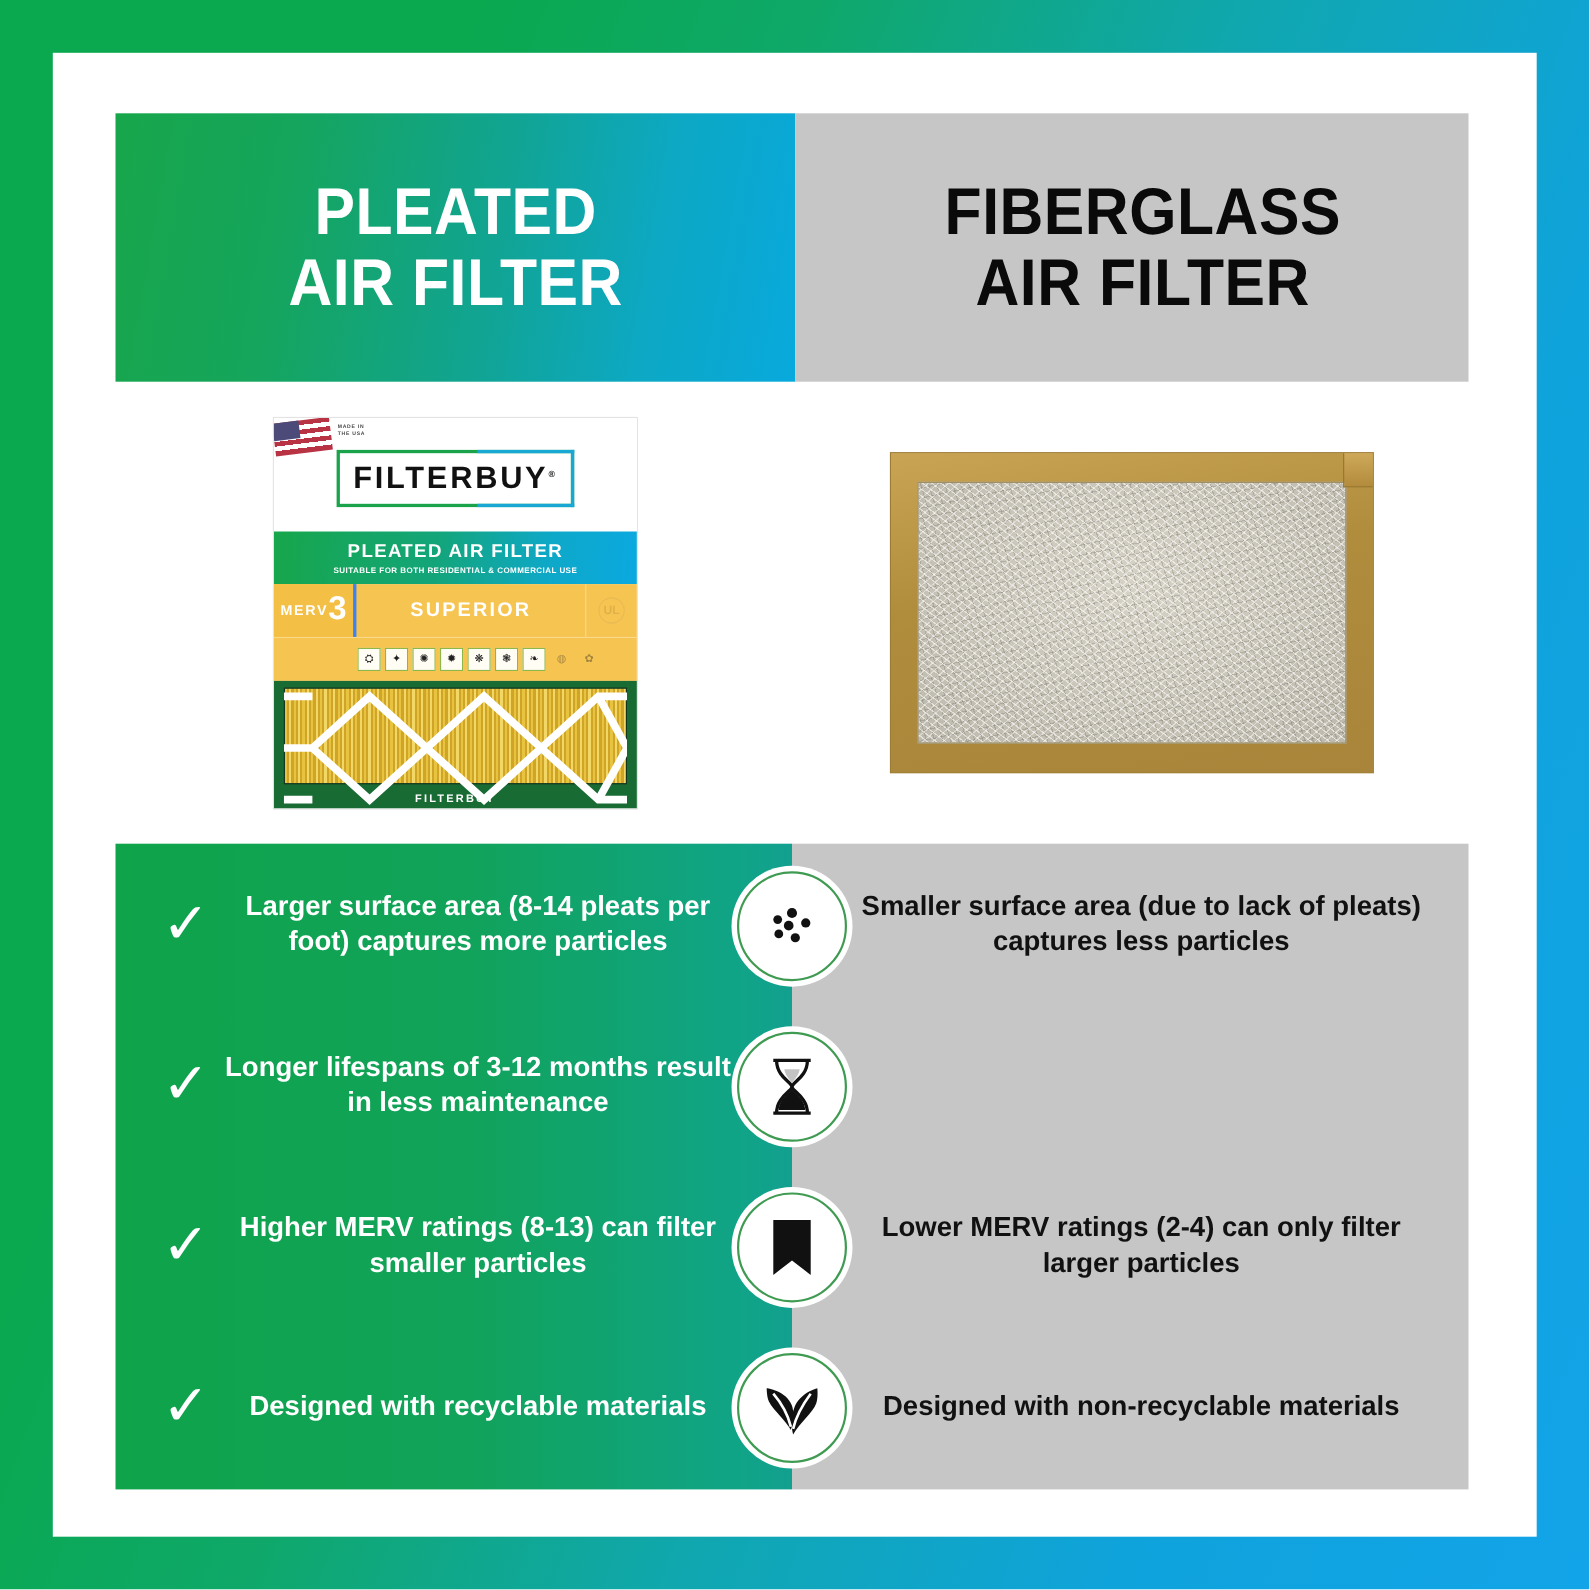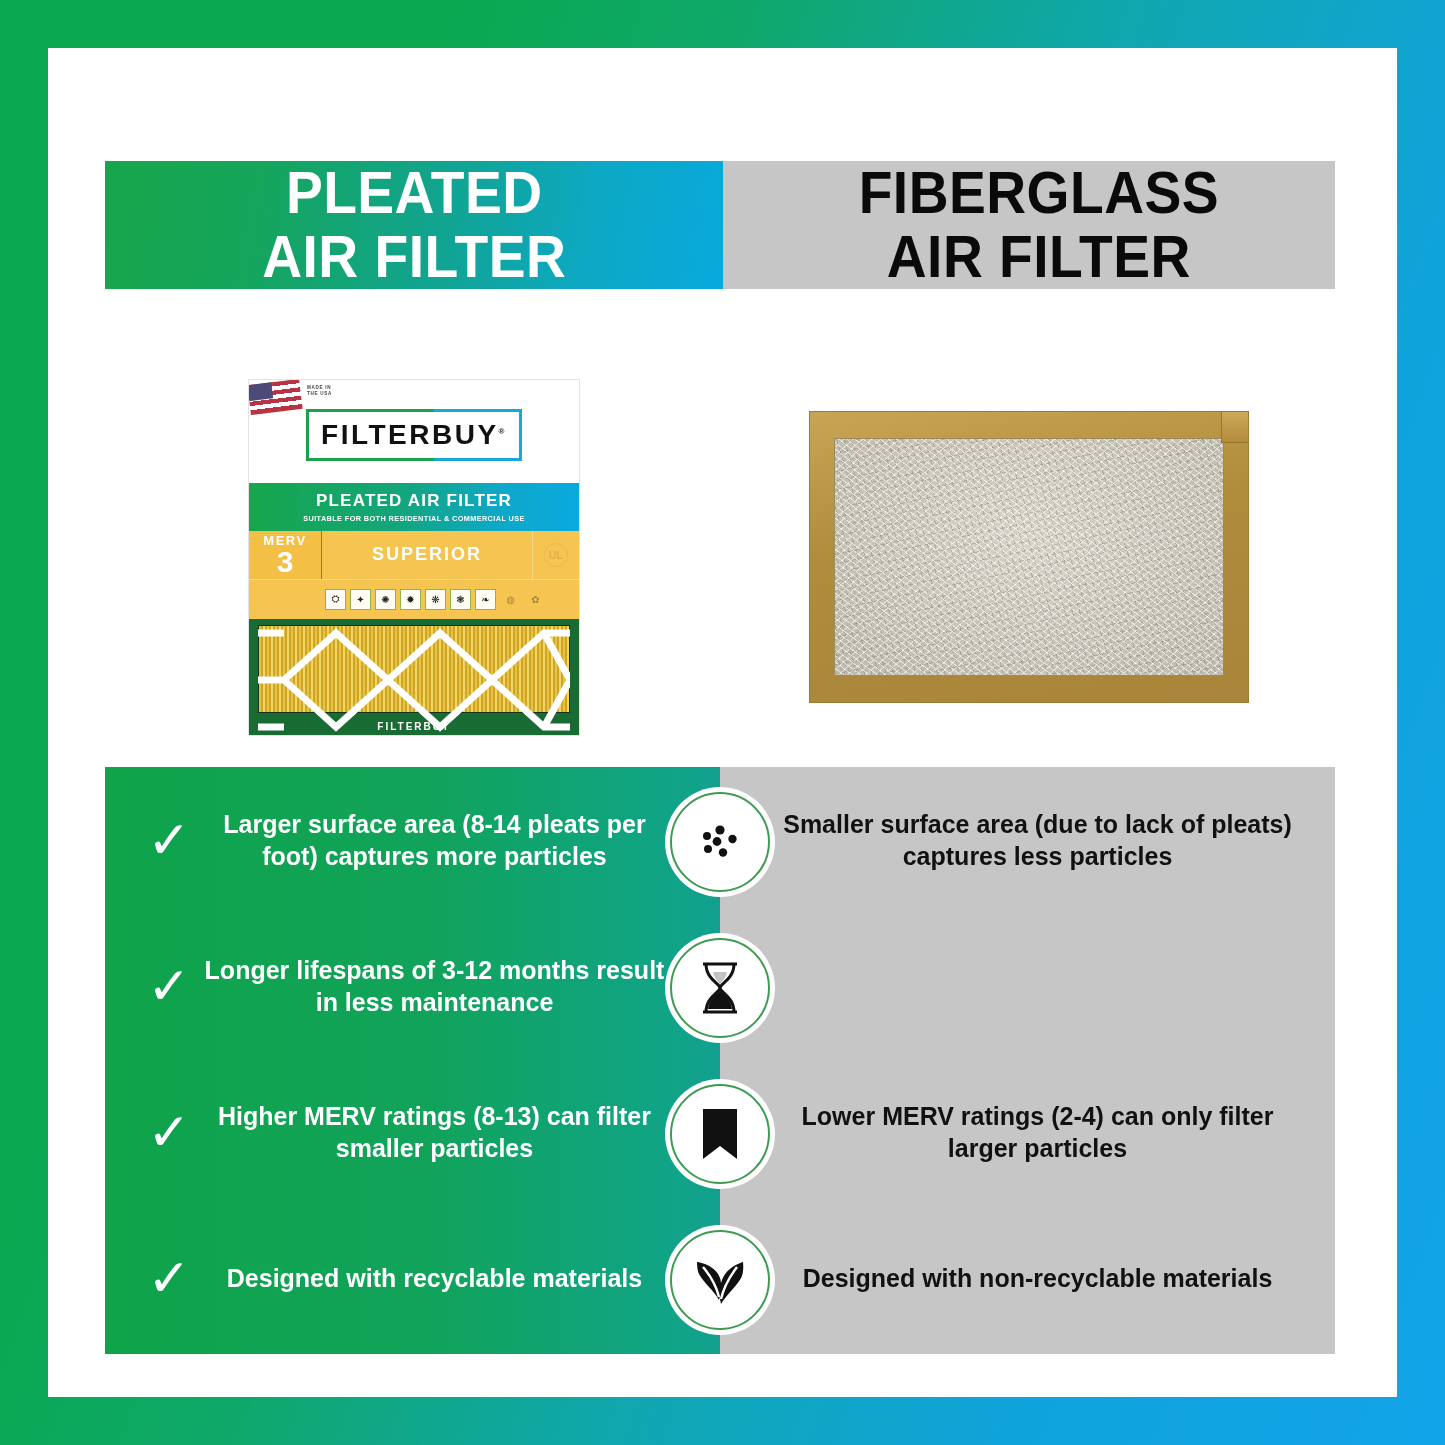--- a/index.html
+++ b/index.html
@@ -17,21 +17,21 @@
   }
   #white-mat{
     position:absolute;left:48px;top:48px;right:48px;bottom:48px;
     background:#ffffff;
   }
   #content{
     position:absolute;left:105px;top:103px;width:1230px;height:1235px;
   }
 
   
-  .header-row{display:flex;height:244px;width:100%;align-items:center;}
+  .header-row{display:flex;height:244px;width:100%;}
   .hdr{
     display:flex;align-items:center;justify-content:center;
     text-align:center;box-sizing:border-box;
   }
   .hdr-left{
     width:618px;
     background:linear-gradient(100deg,#18a64b 0%, #15a55c 25%, #11a492 55%, #0da8c4 78%, #08a9dd 100%);
     color:#ffffff;
   }
   .hdr-right{
@@ -95,22 +95,22 @@
     background:linear-gradient(95deg,#17a64b 0%, #13a57a 45%, #0ea8c7 75%, #0aa9e0 100%);
     color:#fff;display:flex;flex-direction:column;align-items:center;justify-content:center;
   }
   .fb-band-1{font-size:17px;font-weight:bold;letter-spacing:1.2px;}
   .fb-band-2{font-size:7.3px;font-weight:bold;letter-spacing:.4px;margin-top:3px;}
   .fb-yellow{
     height:88px;background:#f6c451;display:flex;flex-direction:column;position:relative;
   }
   .fb-yrow1{display:flex;height:48px;border-bottom:1px solid #fbd98a;}
   .fb-merv{
-    width:72px;display:flex;flex-direction:column;align-items:center;justify-content:center;
-    border-right:1px solid #3b82f6;background:#f4bf45;color:#ffffff;
+    width:72px;display:flex;align-items:center;justify-content:center;
+    border-right:3px solid #3b82f6;background:#f4bf45;color:#ffffff;
   }
   .fb-merv-l{font-size:13px;font-weight:bold;letter-spacing:1.5px;}
   .fb-merv-n{font-size:30px;font-weight:bold;line-height:.95;}
   .fb-superior{
     flex:1;display:flex;align-items:center;justify-content:center;
     color:#ffffff;font-size:18px;font-weight:bold;letter-spacing:2px;
   }
   .fb-seal{
     width:46px;display:flex;align-items:center;justify-content:center;
     border-left:1px solid #fbd98a;

